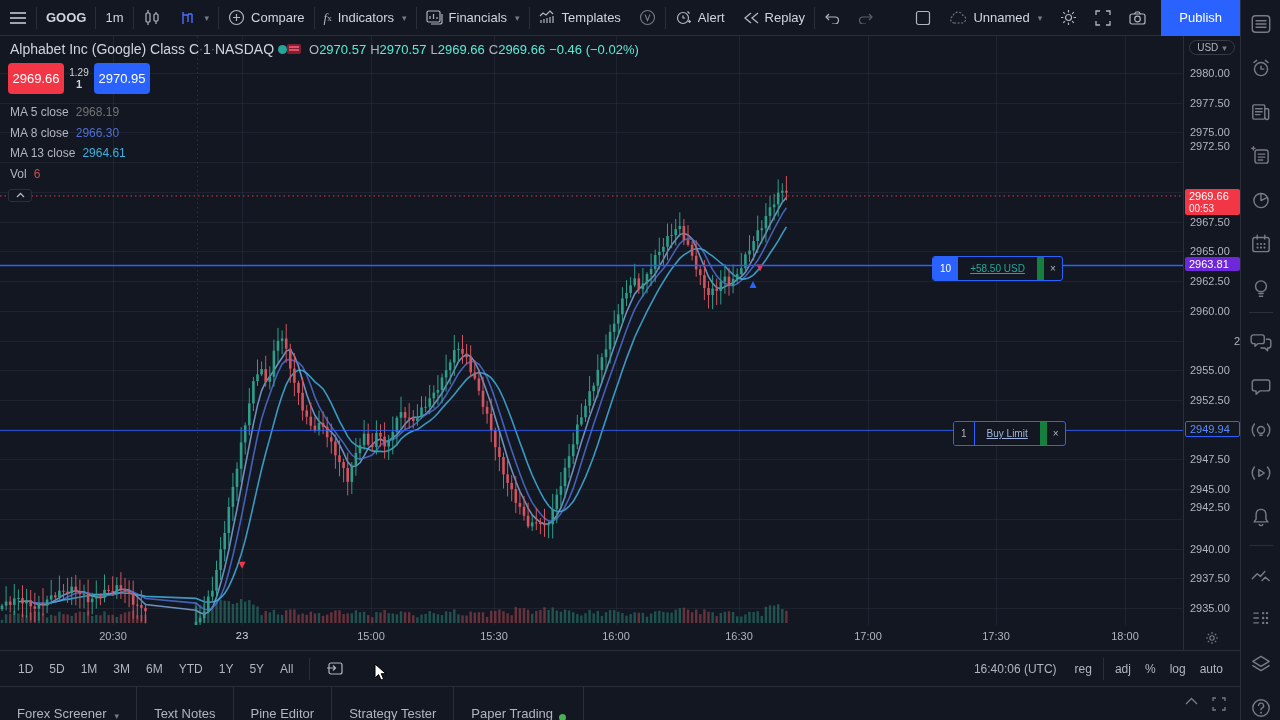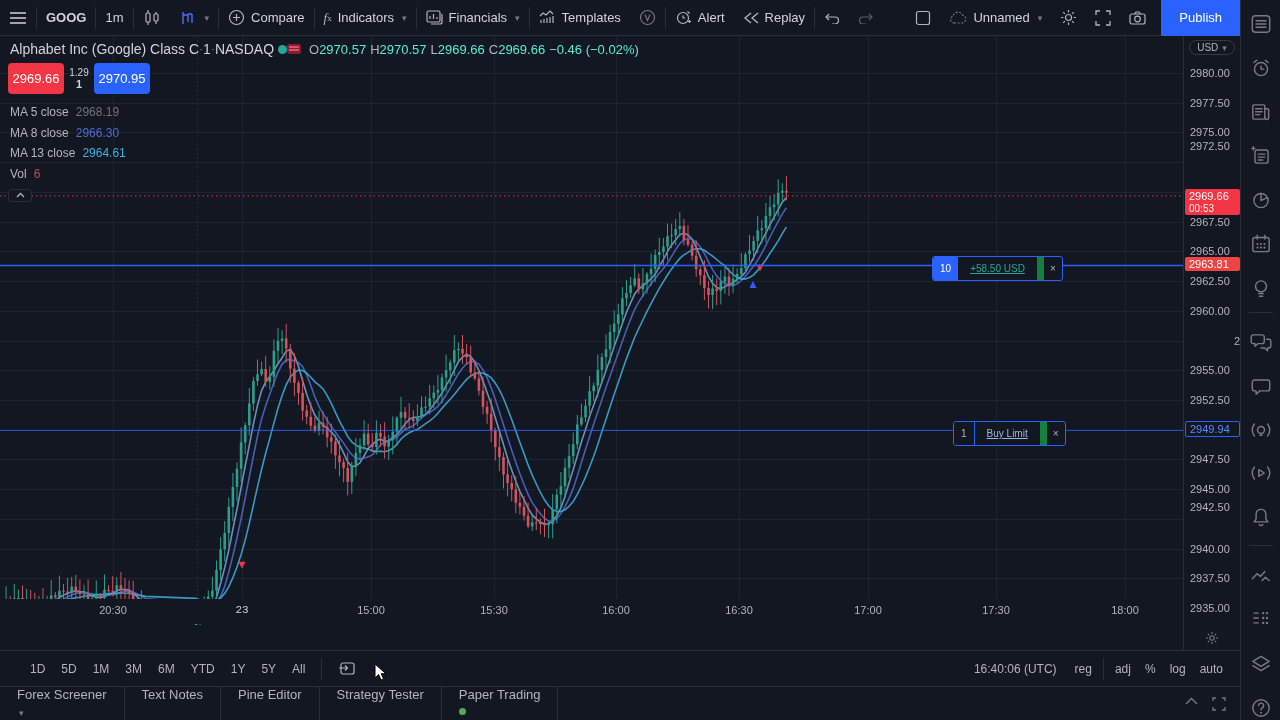--- a/index.html
+++ b/index.html
@@ -63,42 +63,42 @@
 
   
   #paxis { position:absolute; left:1183px; top:36px; width:57px; height:589px;
     border-left:1px solid #2a2e39; background:#131722; z-index:10; cursor:ns-resize; }
   .ptick { position:absolute; left:6px; font-size:11px; color:#b2b5be; transform:translateY(-50%); }
   #usd-chip { position:absolute; left:5px; top:4px; width:46px; height:15px; border:1px solid #363a45;
     border-radius:8px; font-size:10px; color:#b2b5be; display:flex; align-items:center; justify-content:center; gap:2px; cursor:pointer; }
   .axis-label { position:absolute; left:1px; width:55px; color:#fff; font-size:11px; padding:1px 4px; border-radius:2px; z-index:11; }
   #last-label { background:#f23645; line-height:1.15; }
   #last-label .cd { font-size:10px; opacity:.95; }
-  #pos-label { background:#ef4444; }
+  #pos-label { background:#6d28d9; }
   #ord-label { background:#131722; border:1px solid #2962ff; color:#5b8cff; }
 
   
-  #taxis { position:absolute; left:0; top:599px; width:1183px; height:25px; background:#131722; z-index:10; cursor:ew-resize; }
+  #taxis { position:absolute; left:0; top:625px; width:1183px; height:25px; background:#131722; z-index:10; cursor:ew-resize; }
   .ttick { position:absolute; top:5px; transform:translateX(-50%); font-size:11px; color:#b2b5be; }
   .ttick.major { color:#d1d4dc; }
   #axis-corner { position:absolute; left:1183px; top:625px; width:57px; height:25px; background:#131722;
     border-left:1px solid #2a2e39; display:flex; align-items:center; justify-content:center; color:#787b86; z-index:10; cursor:pointer; }
 
   
   #botbar { position:absolute; left:0; top:650px; width:1240px; height:36px;
     border-top:1px solid #2a2e39; background:#131722; display:flex; align-items:center; z-index:10; }
   .rng { padding:0 8px; font-size:12px; color:#b2b5be; height:36px; display:flex; align-items:center; cursor:pointer; }
   .bb-right { margin-left:auto; display:flex; align-items:center; gap:4px; padding-right:10px; }
   .bb-item { font-size:12px; color:#b2b5be; padding:0 7px; cursor:pointer; }
 
   
   #footer { position:absolute; left:0; top:686px; width:1240px; height:34px;
     border-top:1px solid #2a2e39; background:#131722; display:flex; align-items:center; z-index:10; }
-  .ftab { height:34px; display:flex; align-items:flex-start; gap:6px; padding:0 17px;
-    font-size:13px; color:#b2b5be; border-right:1px solid #2a2e39; cursor:pointer; white-space:nowrap;flex-direction:column; }
+  .ftab { height:34px; display:flex; align-items:flex-end; gap:6px; padding:0 17px;
+    font-size:13px; color:#b2b5be; border-right:1px solid #2a2e39; cursor:pointer; white-space:nowrap; }
   .ftab:first-child { border-left:none; }
   .green-dot { width:7px; height:7px; border-radius:50%; background:#4caf50; }
   .f-right { margin-left:auto; display:flex; gap:14px; padding-right:14px; color:#787b86; }
   .f-right .fic { cursor:pointer; }
 
   #cursor { position:absolute; left:374px; top:663px; z-index:60; pointer-events:none; }
 </style>
 </head>
 <body>
 
@@ -972,21 +972,21 @@
     <div class="ttick" style="left: 1125px;">18:00</div>
   </div>
 <div id="axis-corner">
   <svg width="14" height="14" viewBox="0 0 14 14" fill="none" stroke="#787b86" stroke-width="1.1">
     <circle cx="7" cy="7" r="2.2"></circle>
       <path d="M7 1v2M7 11v2M1 7h2M11 7h2M2.8 2.8l1.4 1.4M9.8 9.8l1.4 1.4M11.2 2.8L9.8 4.2M4.2 9.8l-1.4 1.4"></path>
   </svg>
 </div>
 
 <div id="botbar">
-  <div id="ranges" style="display:flex;align-items:center;padding-left:22px;">
+  <div id="ranges" style="display:flex;align-items:center;padding-left:10px;">
       <div class="rng">1D</div>
       <div class="rng">5D</div>
       <div class="rng">1M</div>
       <div class="rng">3M</div>
       <div class="rng">6M</div>
       <div class="rng">YTD</div>
       <div class="rng">1Y</div>
       <div class="rng">5Y</div>
       <div class="rng">All</div>
     </div>

